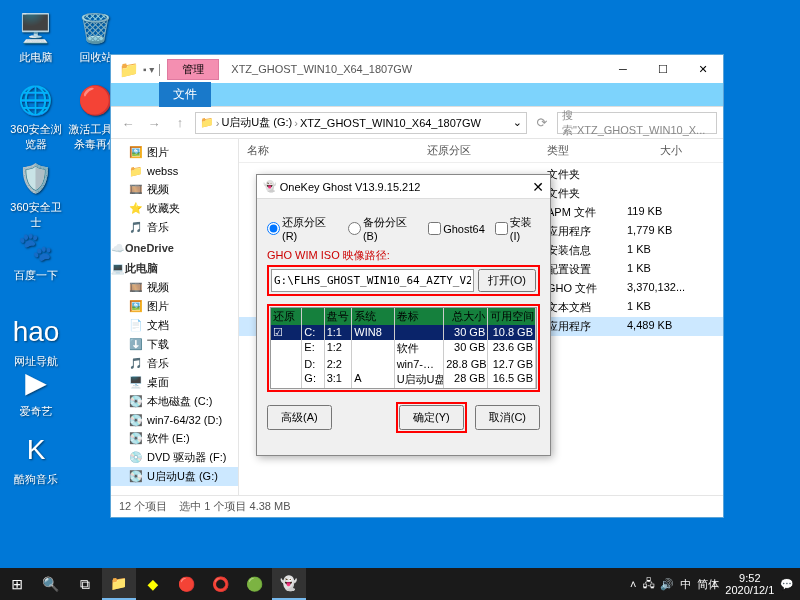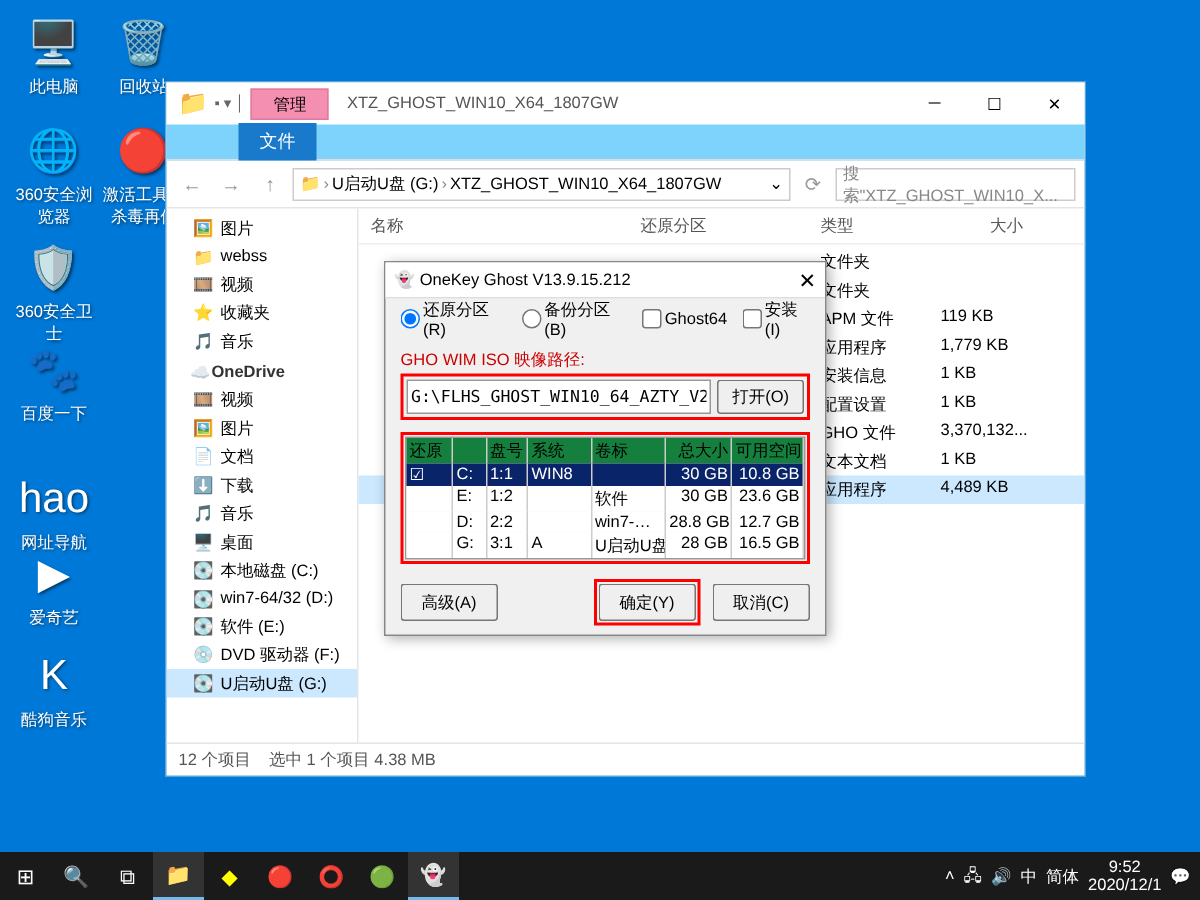--- a/index.html
+++ b/index.html
@@ -22,34 +22,34 @@
 .ex-ribbon .rtab { padding:4px 14px; font-size:12px; color:#333; }
 .ex-addr { height:32px; display:flex; align-items:center; gap:4px; padding:0 6px; border-bottom:1px solid #e5e5e5; }
 .ex-addr .nav-btn { width:22px; height:22px; display:flex; align-items:center; justify-content:center; color:#999; font-size:13px; }
 .ex-addr .path { flex:1; border:1px solid #ccc; height:22px; display:flex; align-items:center; font-size:11px; padding:0 4px; gap:2px; }
 .ex-addr .path span.sep { color:#888; }
 .ex-addr .search { width:160px; border:1px solid #ccc; height:22px; font-size:11px; padding:0 4px; color:#888; display:flex; align-items:center; }
 .ex-body { flex:1; display:flex; overflow:hidden; }
 .ex-nav { width:128px; border-right:1px solid #e5e5e5; overflow-y:auto; font-size:11px; padding:4px 0; }
 .ex-nav .item { padding:2px 4px 2px 18px; display:flex; align-items:center; gap:4px; white-space:nowrap; }
 .ex-nav .item.sel { background:#cce8ff; }
-.ex-nav .hdr { padding:4px 4px 2px 16px; font-weight:bold; color:#333; }
+.ex-nav .hdr { padding:4px 4px 2px 0; font-weight:bold; color:#333; }
 .ex-nav .ico { width:14px; height:14px; display:inline-flex; align-items:center; justify-content:center; font-size:11px; }
 .ex-list { flex:1; display:flex; flex-direction:column; }
 .ex-cols { display:flex; font-size:11px; color:#555; border-bottom:1px solid #eee; padding:4px 8px; }
 .ex-cols div:nth-child(1){flex:0 0 180px;} .ex-cols div:nth-child(2){flex:0 0 120px;} .ex-cols div:nth-child(3){flex:0 0 80px;} .ex-cols div:nth-child(4){flex:1; text-align:center;}
 .ex-rows { flex:1; font-size:11px; padding-top:2px; }
 .ex-row { display:flex; padding:2px 8px; }
 .ex-row.sel { background:#cce8ff; }
 .ex-row div:nth-child(1){flex:0 0 180px;} .ex-row div:nth-child(2){flex:0 0 120px;} .ex-row div:nth-child(3){flex:0 0 80px;} .ex-row div:nth-child(4){flex:1; text-align:left;}
 .ex-status { height:22px; border-top:1px solid #e5e5e5; font-size:11px; color:#555; display:flex; align-items:center; padding:0 8px; gap:12px; }
 .dialog { position:absolute; left:256px; top:174px; width:295px; background:#f0f0f0; border:1px solid #888; box-shadow:2px 2px 8px rgba(0,0,0,.3); }
 .dlg-title { height:24px; background:#fff; display:flex; align-items:center; padding:0 6px; font-size:11px; border-bottom:1px solid #ddd; }
 .dlg-title .x { margin-left:auto; font-size:14px; cursor:pointer; }
-.dlg-body { padding:0 10px; font-size:11px; }
+.dlg-body { padding:16px 10px; font-size:11px; }
 .dlg-radios { display:flex; gap:10px; align-items:center; margin-bottom:6px; }
 .dlg-radios label { display:flex; align-items:center; gap:2px; }
 .dlg-section-label { color:#c00; font-size:11px; margin-bottom:2px; }
 .dlg-path-row { display:flex; gap:4px; border:2px solid #f00; padding:2px; margin-bottom:8px; }
 .dlg-path-row input { flex:1; font-size:11px; padding:2px; border:1px solid #999; font-family:"SimSun",monospace; }
 .dlg-path-row button { font-size:11px; padding:2px 8px; }
 .dlg-table { border:1px solid #999; font-family:"SimSun",monospace; font-size:11px; }
 .dlg-table .thead { background:#15803d; display:flex; }
 .dlg-table .thead div, .dlg-table .trow div { padding:1px 2px; border-right:1px solid #ccc; white-space:nowrap; overflow:hidden; }
 .dlg-table .trow { display:flex; background:#fff; }
@@ -155,20 +155,21 @@
         </div>
         <div class="item">
           <span class="ico">⭐</span>
           <span>收藏夹</span>
         </div>
         <div class="item">
           <span class="ico">🎵</span>
           <span>音乐</span>
         </div>
         <div class="hdr"><span class="ico">☁️</span><span>OneDrive</span></div>
+        <div class="hdr"><span class="ico">💻</span><span>此电脑</span></div>
         <div class="item">
           <span class="ico">🎞️</span>
           <span>视频</span>
         </div>
         <div class="item">
           <span class="ico">🖼️</span>
           <span>图片</span>
         </div>
         <div class="item">
           <span class="ico">📄</span>

